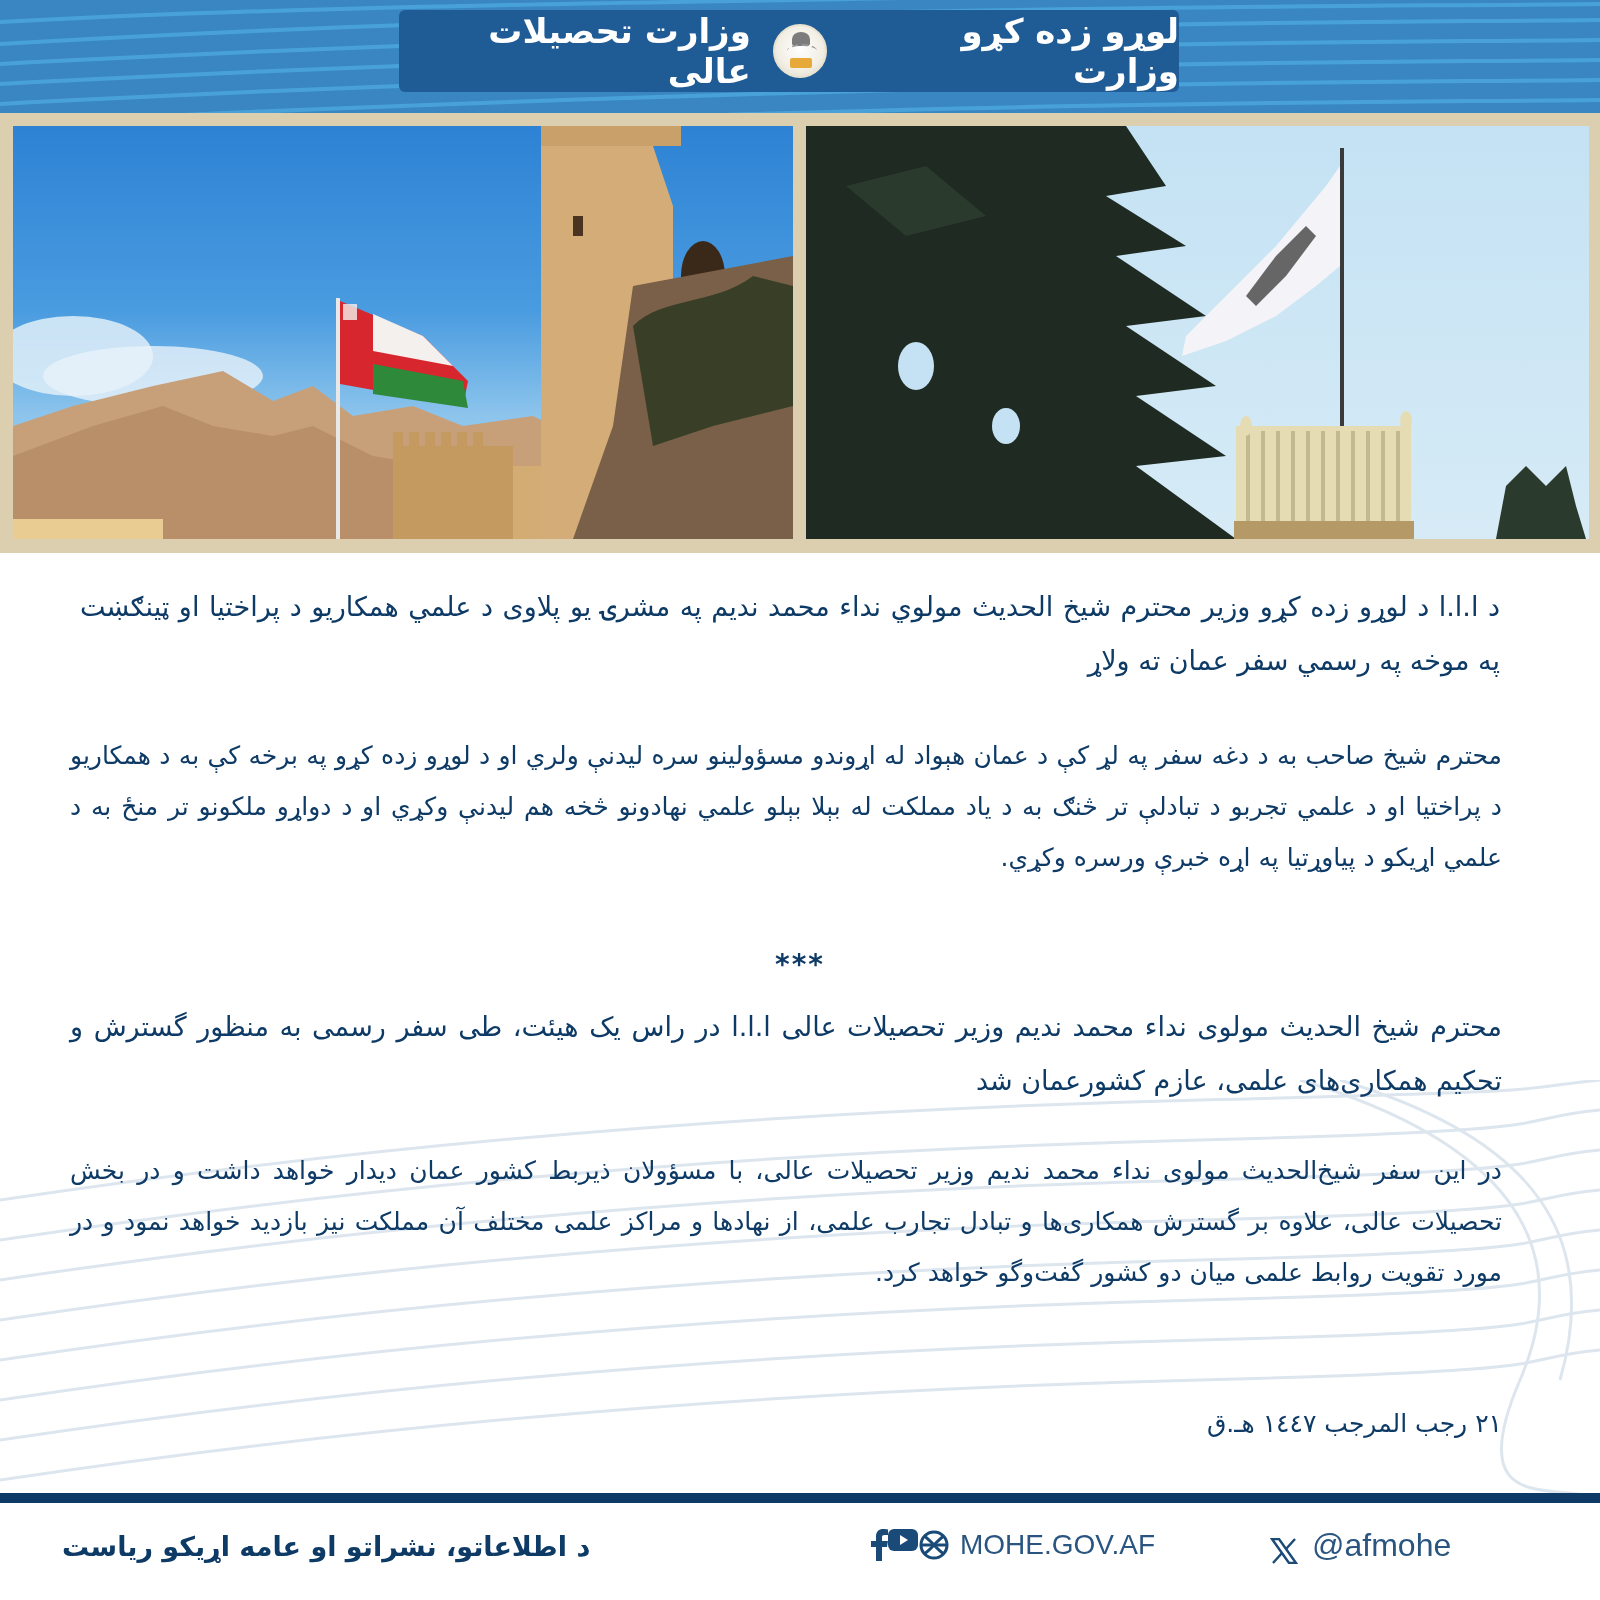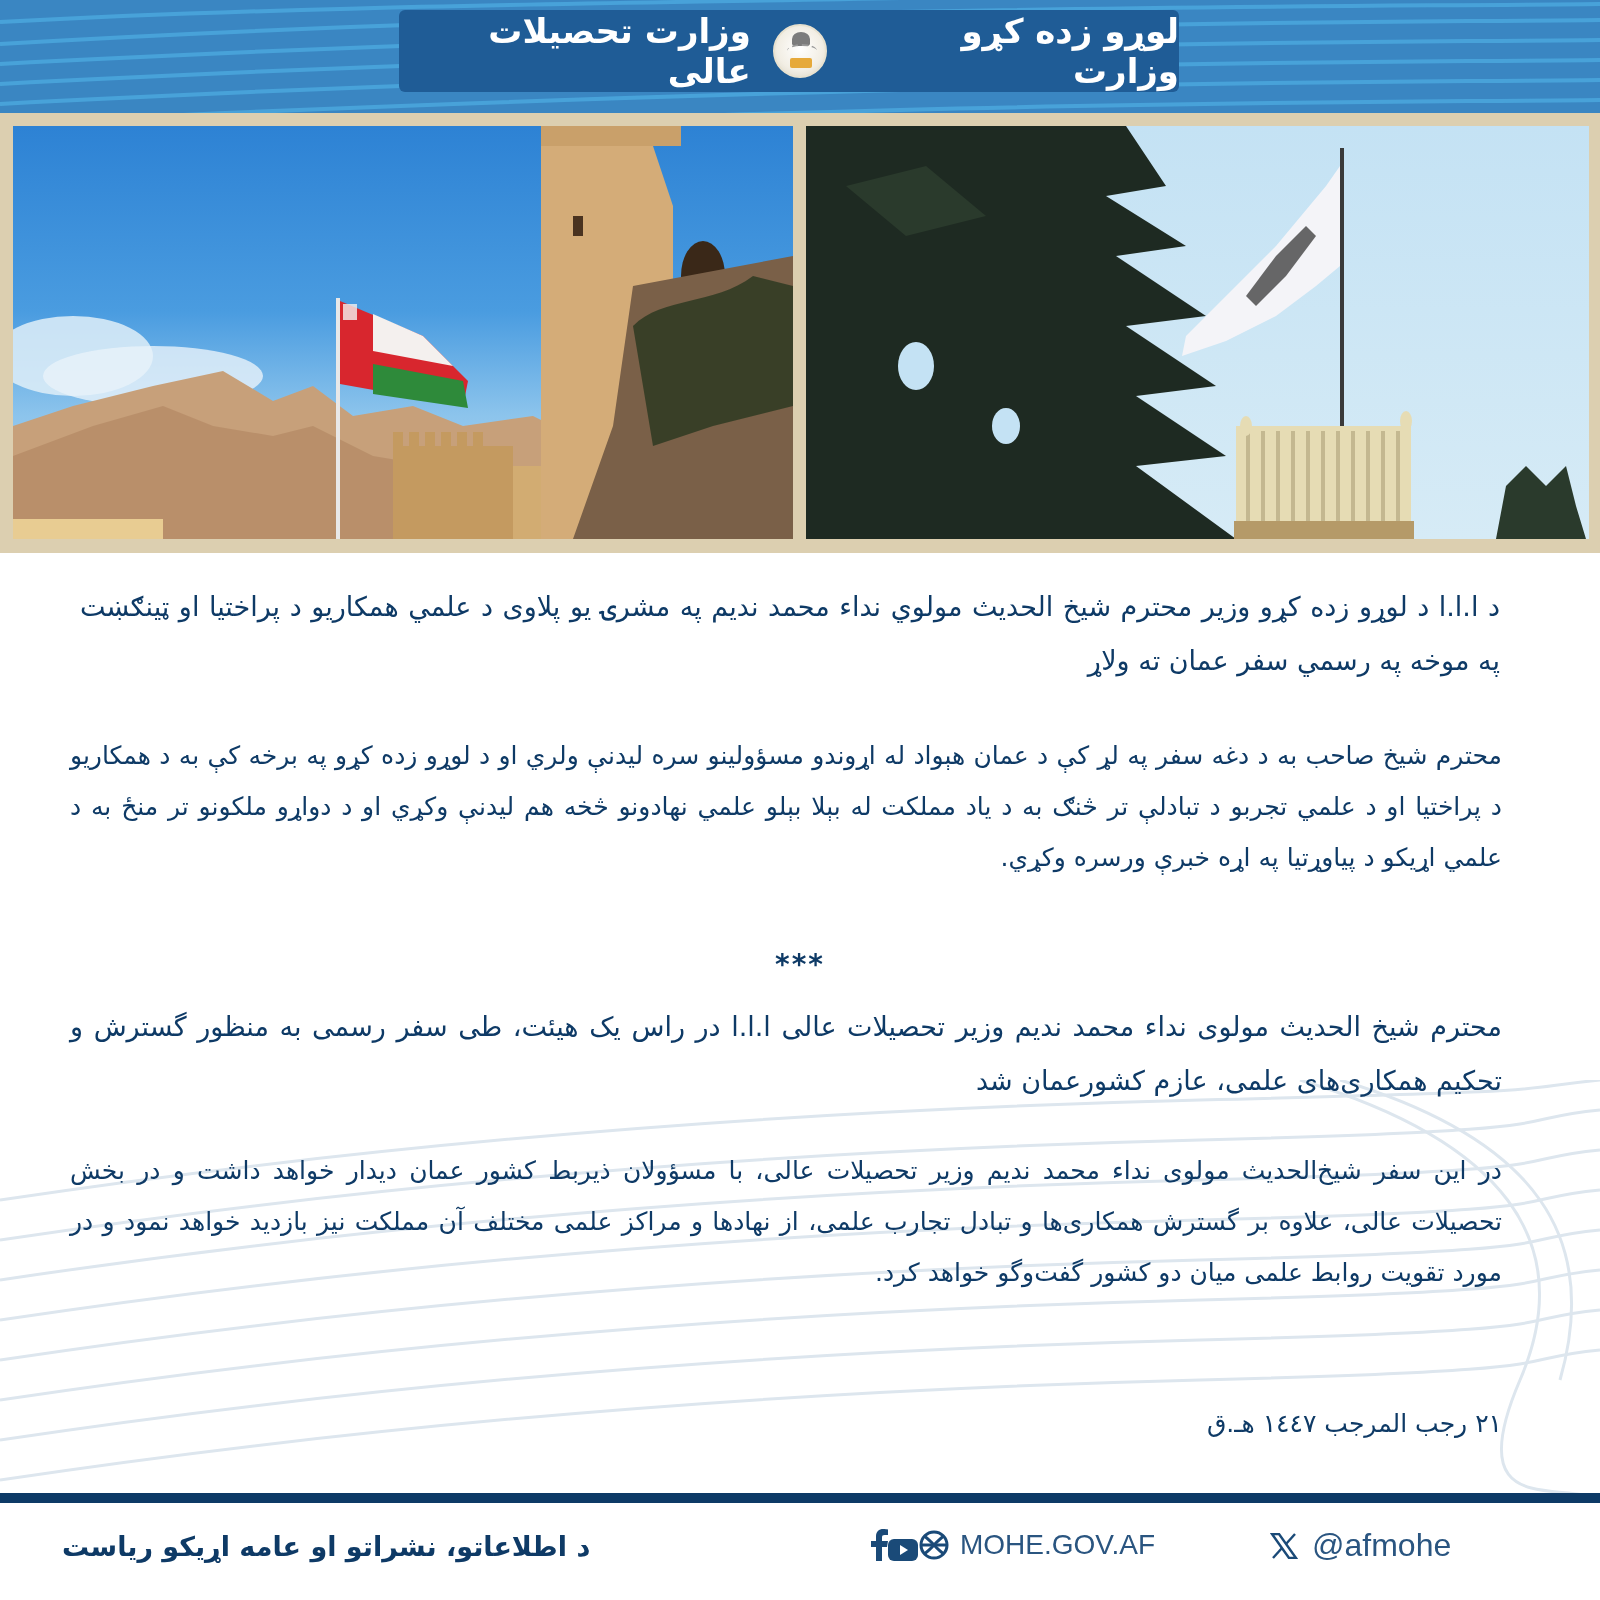--- a/index.html
+++ b/index.html
@@ -47,23 +47,23 @@
   }
   .bg-waves { position: absolute; left: 0; top: 1080px; width: 1600px; height: 420px; }
   .h1 { font-size: 27px; line-height: 54px; }
   .p  { font-size: 25px; line-height: 51px; }
   .stars { position: absolute; left: 0; width: 1600px; text-align: center; font-size: 28px; font-weight: bold; color: #0e3a66; letter-spacing: 2px; }
 
   
   .footer-bar { position: absolute; left: 0; top: 1493px; width: 1600px; height: 10px; background: #0d3a66; }
   .footer { position: absolute; left: 0; top: 1503px; width: 1329px; height: 97px; background: #ffffff; }
   .footer-dept { position: absolute; left: 62px; top: 28px; direction: rtl; font-size: 27px; font-weight: bold; color: #0e3a66; }
-  .footer-social { position: absolute; left: 870px; top: 26px; display: flex; align-items: flex-end; color: #1a4a78; }
+  .footer-social { position: absolute; left: 870px; top: 26px; display: flex; align-items: flex-start; color: #1a4a78; }
   .footer-social .site { font-family: "Liberation Sans", sans-serif; font-size: 28px; margin-left: 10px; color: #2a5580; }
-  .footer-x { position: absolute; left: 1270px; top: 24px; display: flex; align-items: center; gap: 14px; color: #2a5580; font-family: "Liberation Sans", sans-serif; font-size: 32px; }
+  .footer-x { position: absolute; left: 1270px; top: 24px; display: flex; align-items: flex-end; gap: 14px; color: #2a5580; font-family: "Liberation Sans", sans-serif; font-size: 32px; }
   .ico { display: inline-flex; align-items: center; justify-content: center; }
 </style>
 </head>
 <body>
 
 <div class="header">
   <svg class="waves" width="1600" height="113" viewBox="0 0 1600 113">
     <g fill="none" stroke="#4aa6dc" stroke-width="4" opacity="0.9">
       <path d="M0 22 C300 6 600 4 900 -2 S1400 -8 1600 -10"></path>
       <path d="M0 44 C300 26 600 18 900 12 S1400 6 1600 4"></path>

